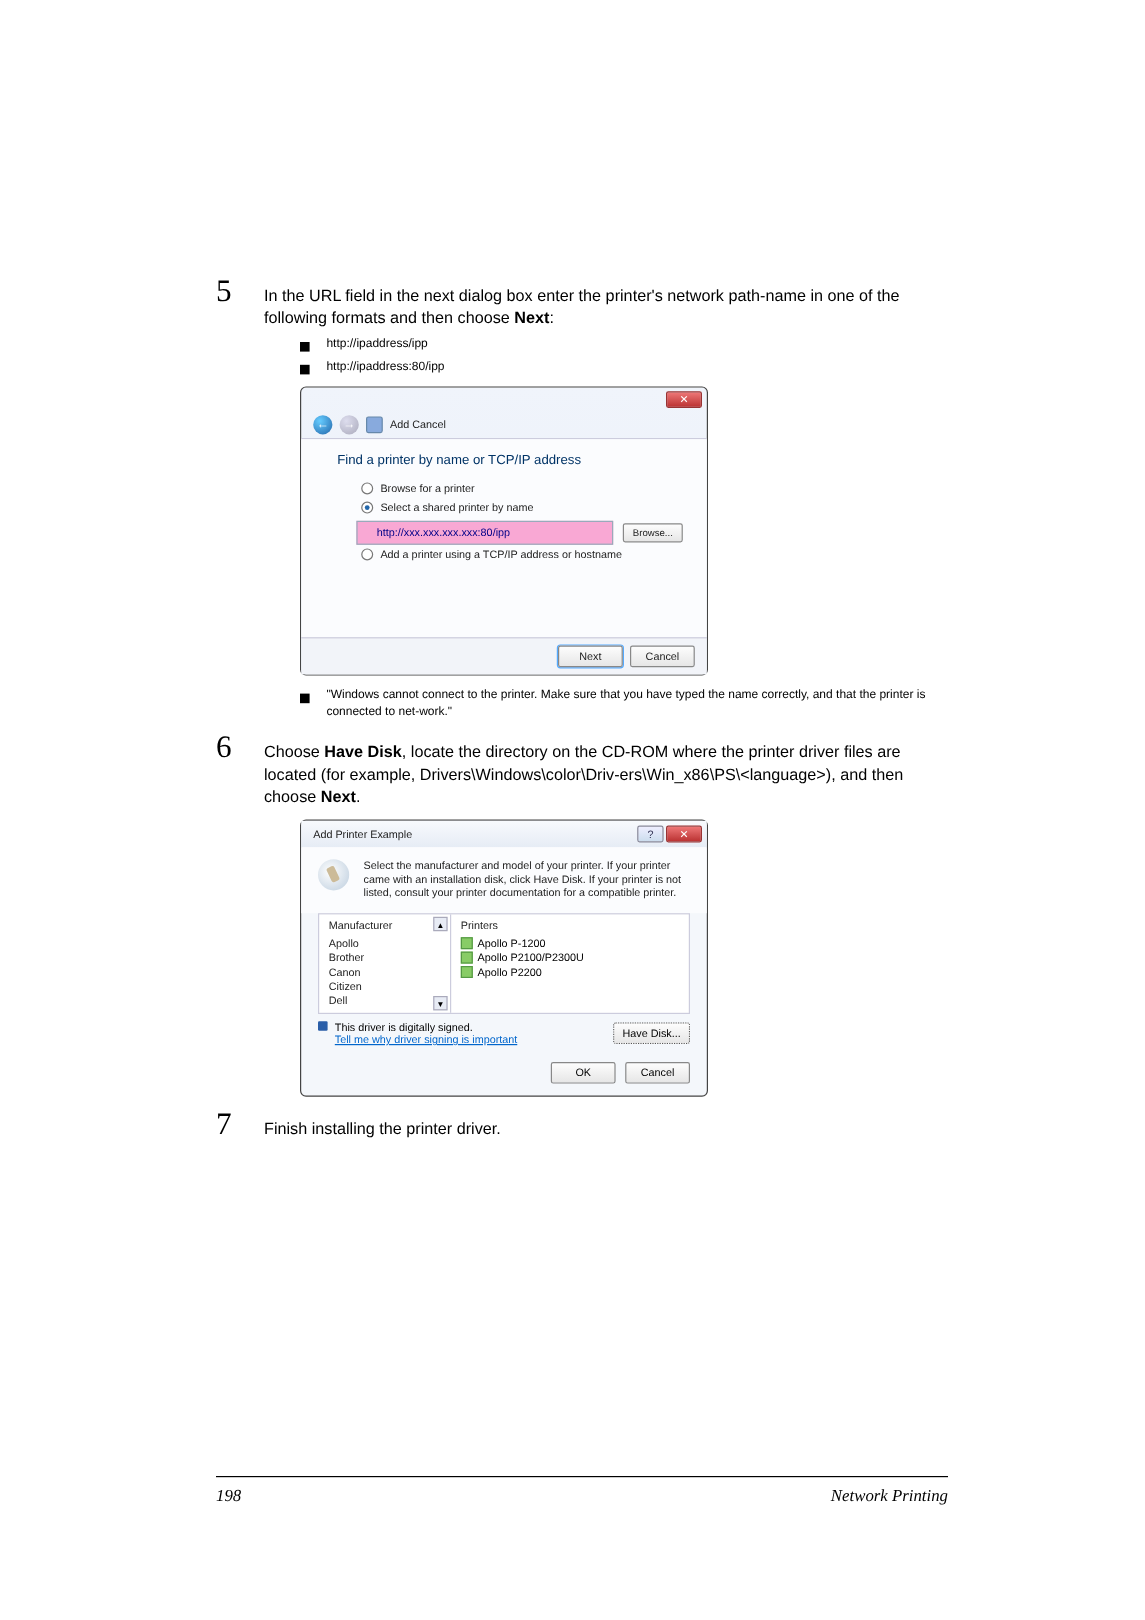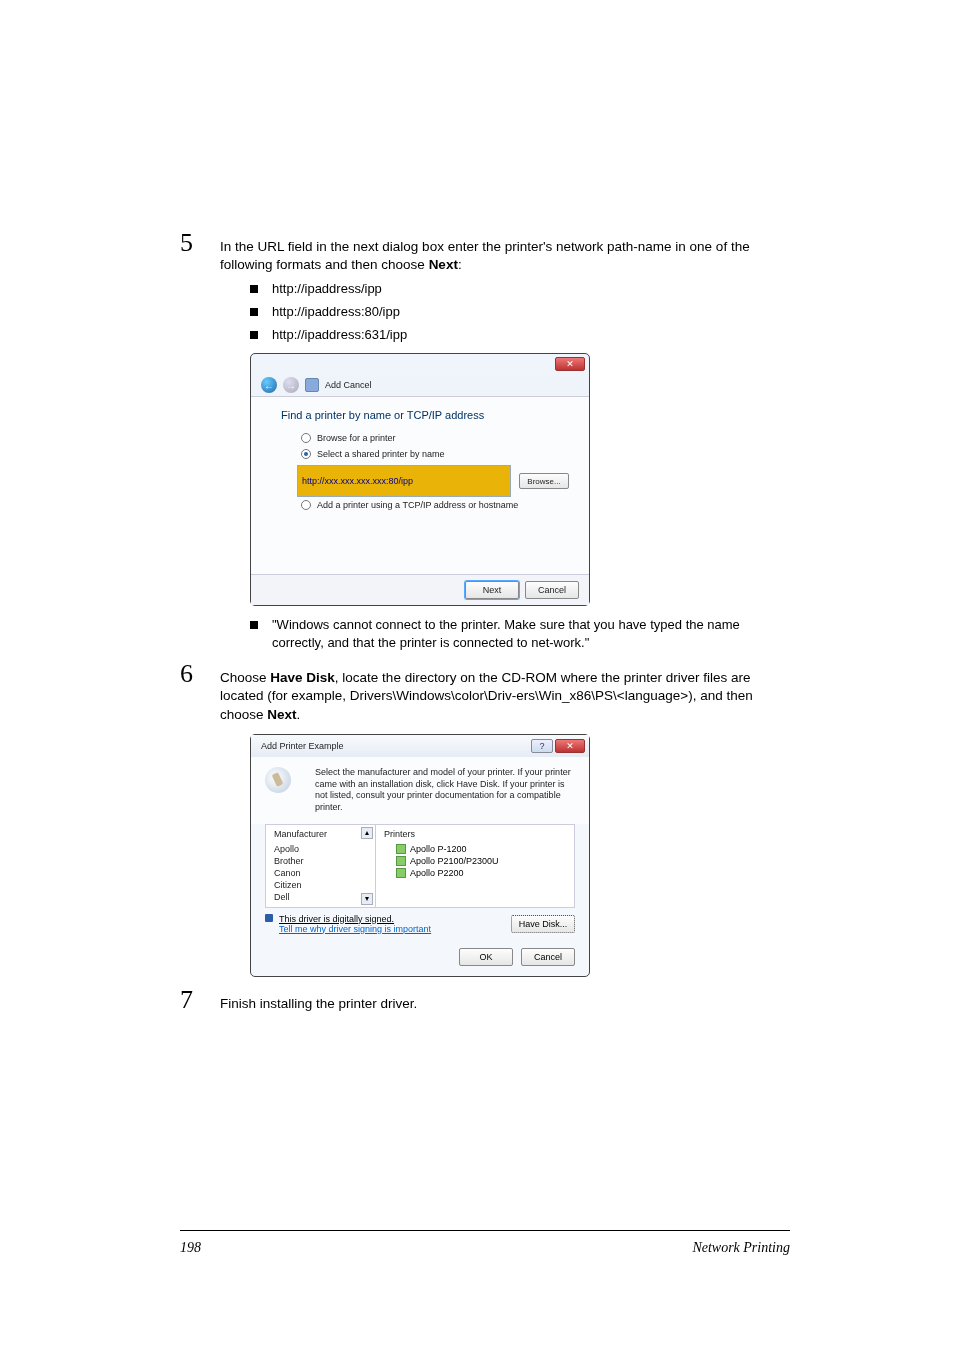--- a/index.html
+++ b/index.html
@@ -32,21 +32,21 @@
     line-height: 1.35;
     padding-top: 8px;
   }
   .bullets {
     margin-left: 70px;
     margin-top: 6px;
   }
   .bullet-row {
     display: flex;
     align-items: flex-start;
-    font-size: 13px;
+    font-size: 10px;
     line-height: 1.35;
     margin-bottom: 5px;
   }
   .bullet-sq {
     width: 8px; height: 8px; background: #000;
     flex-shrink: 0;
     margin-right: 14px;
     margin-top: 5px;
   }
   .bold { font-weight: bold; }
@@ -99,23 +99,23 @@
   .dlg1-heading { color: #036; font-size: 11px; margin-bottom: 12px; }
   .radio-row { display: flex; align-items: center; gap: 6px; margin-bottom: 6px; font-size: 9px; padding-left: 20px; }
   .radio {
     width: 10px; height: 10px; border-radius: 50%;
     border: 1px solid #777; background: #fff;
     display: flex; align-items: center; justify-content: center;
   }
   .radio.sel::after { content:""; width:4px; height:4px; border-radius:50%; background:#26a; }
   .url-row { display: flex; gap: 8px; align-items: center; margin: 4px 0 3px 16px; }
   .url-input {
-    flex: 1; height: 32px;
-    border: 1px solid #9ab; padding: 1px 4px;
-    font-size: 9px; background: #eab308; color: #008;
+    flex: 1; height: 20px;
+    border: 1px solid #9ab; padding: 1px 16px;
+    font-size: 9px; background: #f9a8d4; color: #008;
   }
   .browse-btn {
     width: 50px; height: 16px;
     border: 1px solid #888; border-radius: 2px;
     background: linear-gradient(#fdfdfd,#e6e6e6);
     font-size: 8px; display:flex; align-items:center; justify-content:center;
   }
   .example { margin-left: 16px; font-size: 8px; color: #333; line-height: 1.2; margin-bottom: 10px; }
   .dlg1-footer {
     display: flex; justify-content: flex-end; gap: 6px;
@@ -144,52 +144,52 @@
     background: linear-gradient(#f8fafd,#e6ecf5);
   }
   .dlg2-title { color: #222; }
   .win-btns { display: flex; gap: 2px; }
   .win-help {
     width: 22px; height: 14px;
     border: 1px solid #889; border-radius: 2px;
     background: linear-gradient(#eef,#cde);
     display:flex;align-items:center;justify-content:center;color:#335;font-size:9px;
   }
-  .dlg2-top { display: flex; gap: 24px; padding: 10px 14px; background: #fbfcfe; }
+  .dlg2-top { display: flex; gap: 12px; padding: 10px 14px; background: #fbfcfe; }
   .wiz-icon {
     width: 26px; height: 26px; flex-shrink:0;
     background: radial-gradient(circle at 40% 40%, #fff,#bcd);
     border-radius: 50%;
     position: relative;
   }
   .wiz-icon::after{
     content:""; position:absolute; left:9px; top:6px; width:7px; height:13px;
     background:#cb9; transform: rotate(-25deg); border-radius:2px;
   }
   .dlg2-instr { font-size: 9px; line-height: 1.3; color: #222; }
   .listpanel { display: flex; margin: 0 14px; border: 1px solid #ccd; background:#fff; }
   .lp-col { padding: 4px 8px; }
   .lp-left { width: 110px; border-right: 1px solid #ccd; position: relative; }
   .lp-right { flex: 1; }
   .lp-hdr { color: #222; margin-bottom: 4px; }
   .lp-item { color: #222; padding: 1px 0; }
-  .lp-printer { display: flex; align-items: flex-end; gap: 4px; padding: 1px 0; margin-left: 12px; }
+  .lp-printer { display: flex; align-items: flex-end; gap: 4px; padding: 1px 0; }
   .pi-icon { width:10px;height:10px;background:#8c6;border:1px solid #594; }
   .pi-shield { width:8px;height:8px;background:#2a5ea8;border-radius:1px; }
   .scroll-up, .scroll-dn {
     position:absolute; right:2px; width:12px; height:12px;
     border:1px solid #aab; background:#e8ecf5;
     display:flex;align-items:center;justify-content:center;font-size:8px;
   }
   .scroll-up { top:2px; } .scroll-dn { bottom:2px; }
   .signed-row {
     display:flex; align-items:center; justify-content:space-between;
     padding: 6px 14px;
   }
-  .signed-left { display:flex; align-items:flex-start; gap:6px;text-decoration:underline; }
+  .signed-left { display:flex; align-items:flex-start; gap:6px; }
   .signed-txt { font-size:9px; }
   .signed-link { color:#06c; text-decoration: underline; }
   .have-disk {
     width: 64px; height: 18px;
     border: 1px dotted #555; border-radius:2px;
     background: linear-gradient(#fdfdfd,#e6e6e6);
     font-size:9px; display:flex;align-items:center;justify-content:center;
   }
   .dlg2-footer { display:flex; justify-content:flex-end; gap:8px; padding:8px 14px 10px;text-align:right; }
 
@@ -220,24 +220,20 @@
       </div>
     </div>
     <div class="bullets">
       <div class="bullet-row">
           <div class="bullet-sq"></div>
           <span>http://ipaddress/ipp</span>
         </div>
       <div class="bullet-row">
           <div class="bullet-sq"></div>
           <span>http://ipaddress:80/ipp</span>
-        </div>
-      <div class="bullet-row">
-          <div class="bullet-sq"></div>
-          <span>http://ipaddress:631/ipp</span>
         </div>
     </div>
 
     <div class="dialog-wrap">
       <div class="dlg1">
         <div class="dlg1-titlebar">
           <div class="tb-close">✕</div>
         </div>
         <div class="dlg1-header">
           <div class="nav-back">←</div>

